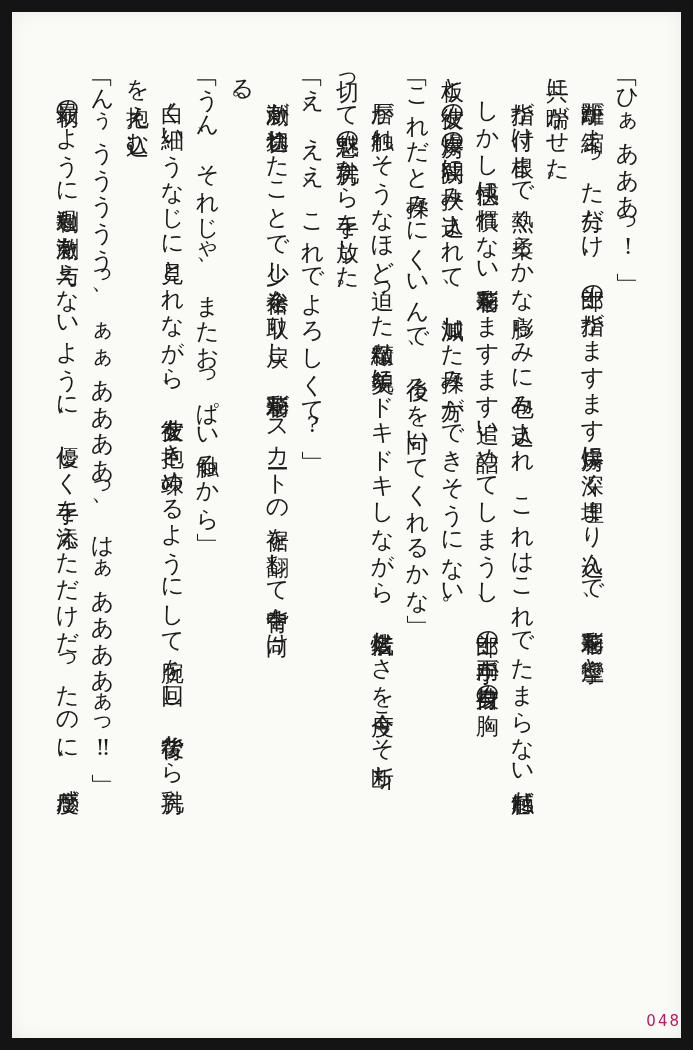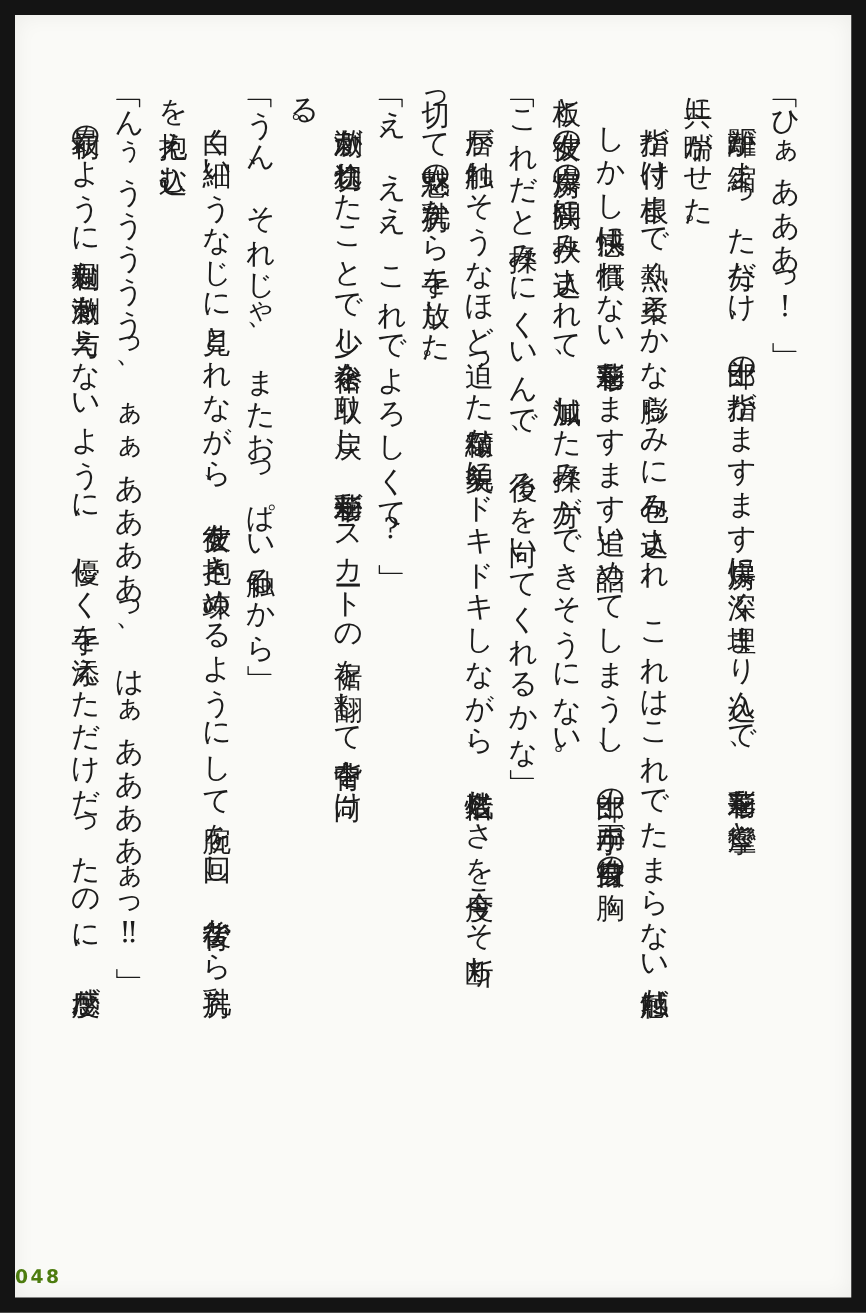--- a/index.html
+++ b/index.html
@@ -47,26 +47,25 @@
   }
   
   .ind-p { text-indent: 1em; }
   
   .ind-d { text-indent: 0.45em; }
   .page-number {
     position: absolute;
     bottom: 8px;
     left: 0;
     width: 100%;
-    text-align: left;
+    text-align: right;
     font-family: "DejaVu Sans", sans-serif;
     font-size: 15px;
     letter-spacing: 2px;
-    color: #4d7c0f;
-    font-weight: bold;
+    color: #be185d;
   }
 </style>
 </head>
 <body>
 
 <div class="frame">
   <div class="page">
 
     <div class="text-area">
       <div class="line ind-d">「ひぁあああっ!」</div>

